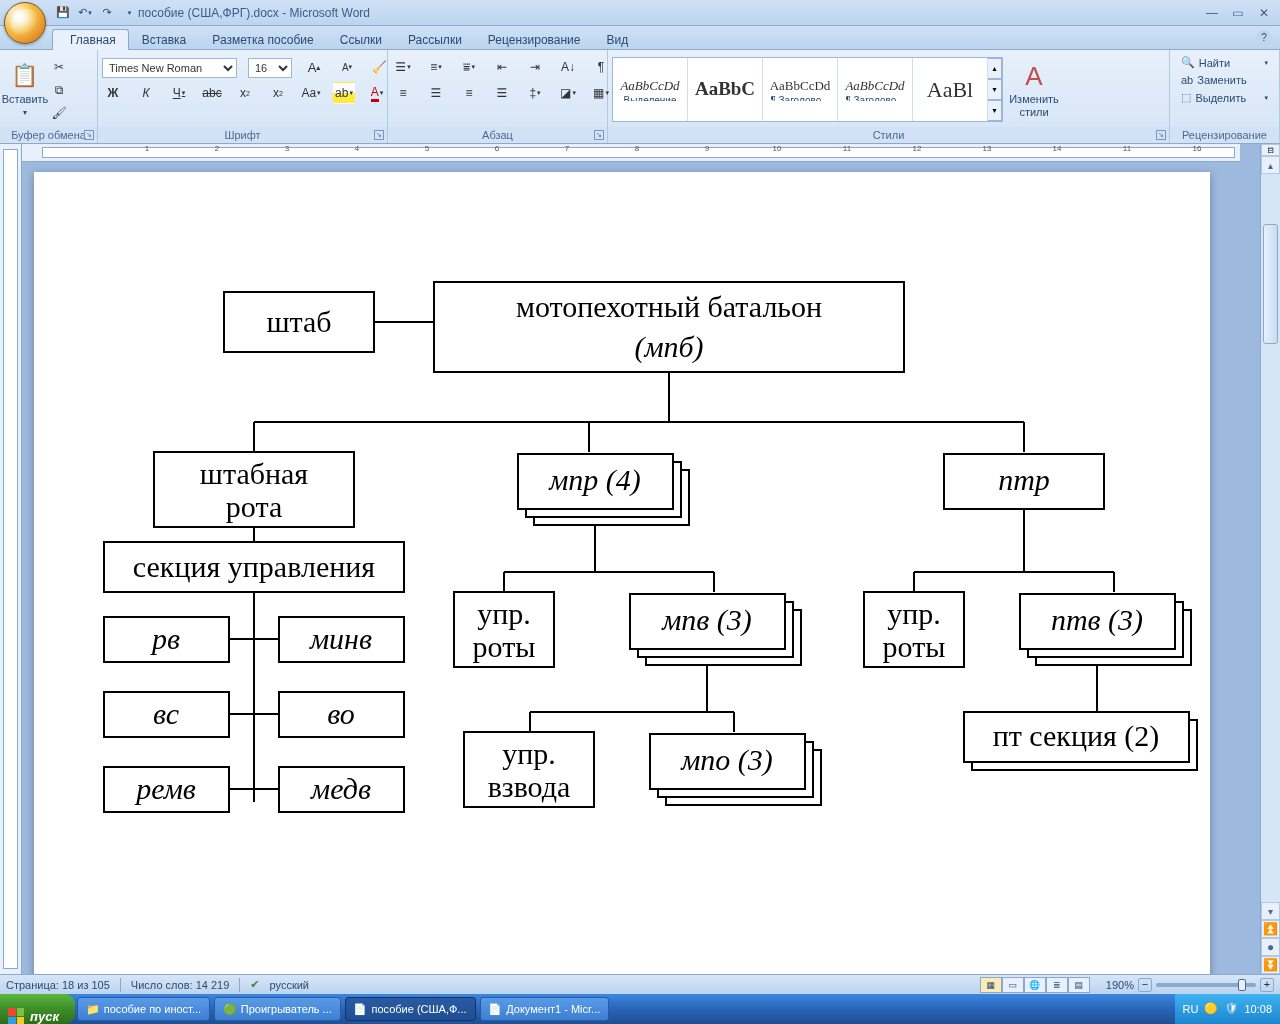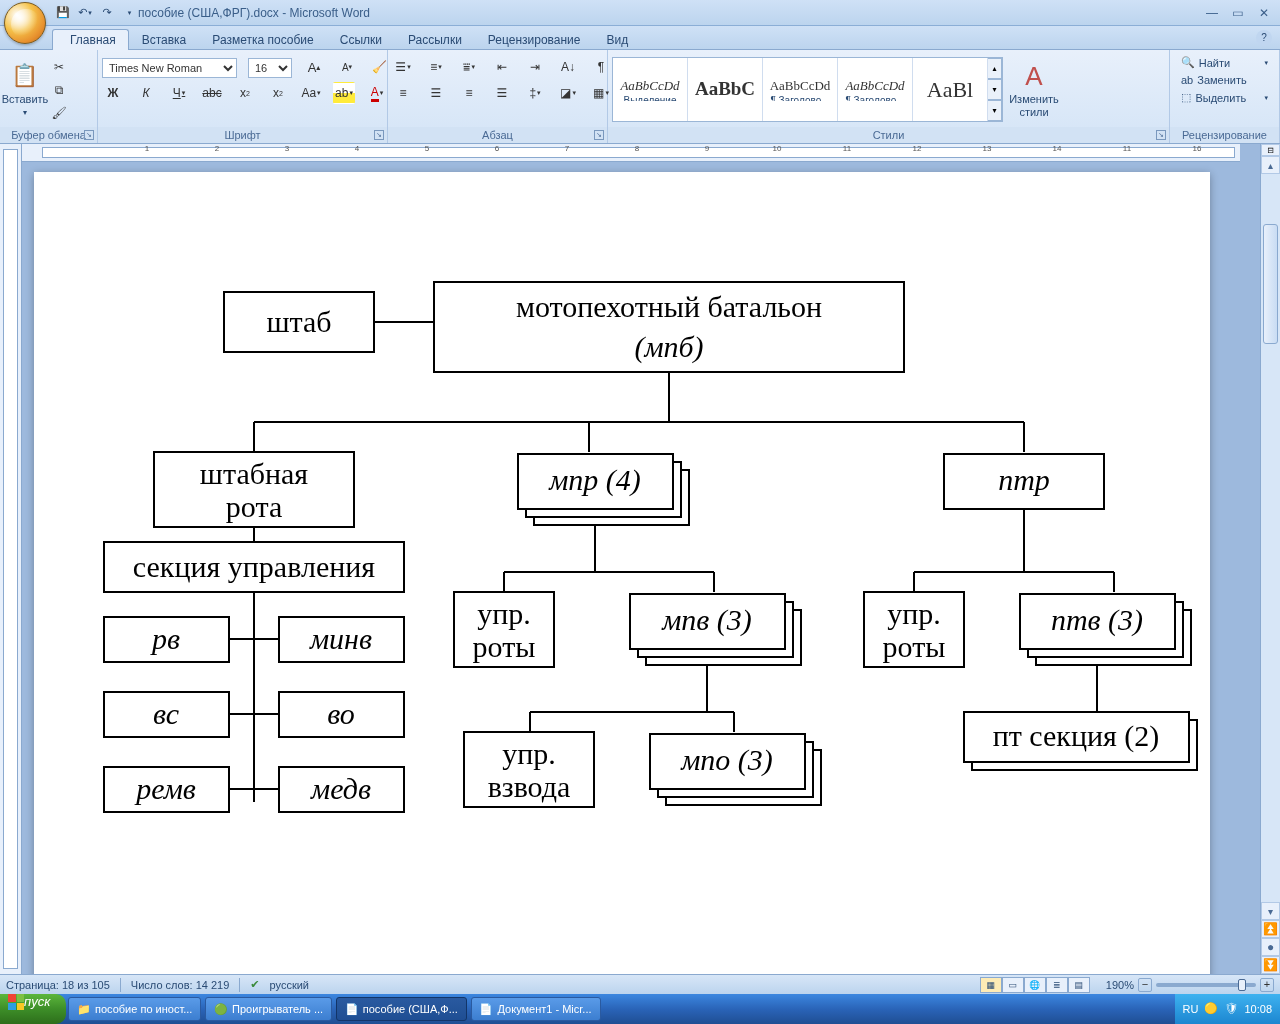--- a/index.html
+++ b/index.html
@@ -79,21 +79,21 @@
 .status-sep{width:1px;height:14px;background:#8aa9cf;}
 .view-btns{margin-left:auto;display:flex;gap:0;}
 .vbtn{width:22px;height:16px;border:1px solid #8aa9cf;background:#e8f0fb;display:flex;align-items:center;justify-content:center;font-size:9px;cursor:pointer;}
 .vbtn.active{background:#fdebb5;}
 .zoom{display:flex;align-items:center;gap:4px;margin-left:6px;}
 .zoom-track{width:100px;height:4px;background:#8aa9cf;position:relative;border-radius:2px;}
 .zoom-thumb{position:absolute;top:-4px;width:8px;height:12px;background:#e8f0fb;border:1px solid #4a6a94;border-radius:2px;left:82px;}
 
 
 .taskbar { position:absolute; bottom:0; left:0; right:0; height:30px; background:linear-gradient(#3c87e0,#2a64b8 50%,#1f4e93); display:flex; align-items:center;}
-.start-btn{height:30px;padding:0 16px 0 8px;background:linear-gradient(#5cb63c,#3d8e28 50%,#2d6e1b);color:#fff;font-weight:normal;font-style:italic;font-size:13px;display:flex;align-items:flex-start;border-radius:0 10px 10px 0;cursor:pointer;}
+.start-btn{height:30px;padding:0 16px 0 8px;background:linear-gradient(#5cb63c,#3d8e28 50%,#2d6e1b);color:#fff;font-weight:bold;font-style:italic;font-size:13px;display:flex;align-items:flex-end;gap:6px;border-radius:0 10px 10px 0;cursor:pointer;}
 .start-logo{width:16px;height:16px;display:grid;grid-template-columns:1fr 1fr;grid-template-rows:1fr 1fr;gap:1px;}
 .start-logo span:nth-child(1){background:#f04434;}
 .start-logo span:nth-child(2){background:#7ec043;}
 .start-logo span:nth-child(3){background:#2e9ee0;}
 .start-logo span:nth-child(4){background:#f9c823;}
 .task-btn{height:24px;margin:0 2px;padding:0 8px;background:linear-gradient(#5a9be8,#3c7ed0);border:1px solid #2a5aa0;border-radius:3px;color:#fff;font-size:11px;display:flex;align-items:center;gap:4px;cursor:pointer;max-width:165px;overflow:hidden;white-space:nowrap;}
 .task-btn.active{background:linear-gradient(#2a5aa0,#1f4e93);border-color:#123568;}
 .tray{margin-left:auto;height:30px;background:linear-gradient(#3eb2f0,#1c86d0);padding:0 8px;display:flex;align-items:center;gap:6px;color:#fff;font-size:11px;}
 .tray-ico{width:14px;height:14px;display:inline-block;}
 

